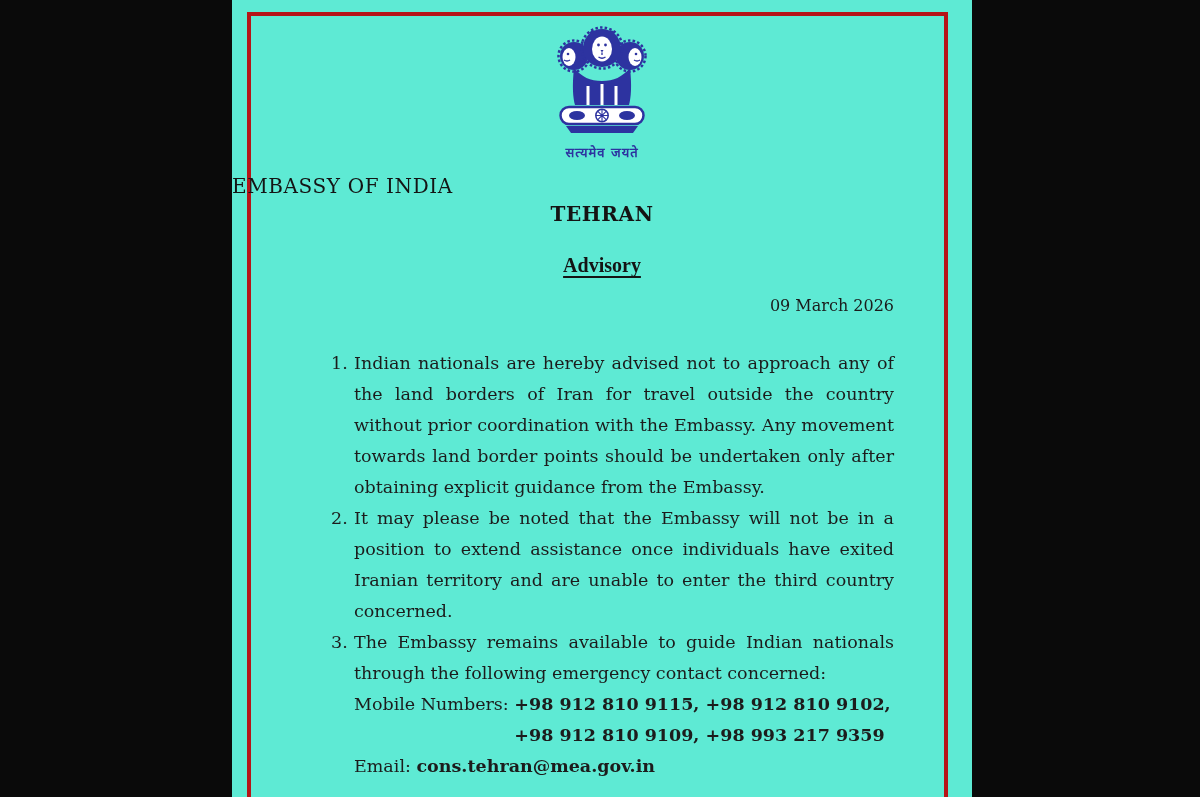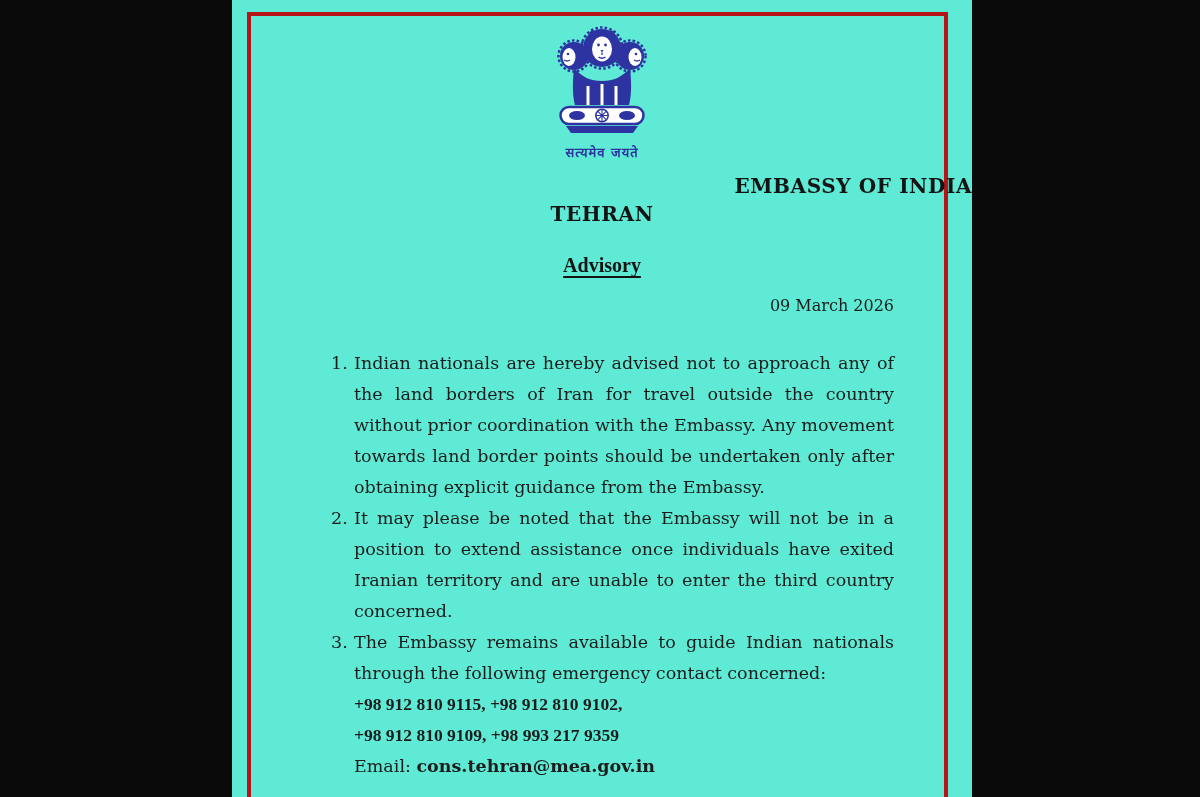--- a/index.html
+++ b/index.html
@@ -31,23 +31,23 @@
     text-align: center;
   }
   .motto {
     font-size: 13px;
     font-weight: bold;
     color: #2d33a0;
     margin-top: 1px;
     letter-spacing: 1px;
   }
   .org-title {
-    text-align: right;
+    text-align: left;
     font-size: 20px;
-    font-weight: bold;
+    font-weight: normal;
     color: #141414;
     margin-top: 13px;
     letter-spacing: 0.6px;
     line-height: 24px;
   }
   .city-title {
     text-align: center;
     font-size: 20px;
     font-weight: bold;
     color: #141414;
@@ -91,21 +91,21 @@
     text-align: justify;
   }
   .li-num {
     position: absolute;
     left: 0; top: 0;
   }
   .contact-block { text-align: left; }
   .mobile-row { display: flex; }
   .contact-label { white-space: pre; }
   .bold { font-weight: bold; }
-  .num-lines { font-weight: bold; font-family: Liberation Serif, serif; }
+  .num-lines { font-weight: bold; }
 </style>
 </head>
 <body>
 
 <div class="paper">
   <div class="red-frame"></div>
   <div class="content">
 
     <div class="emblem-wrap">
       <svg width="92" height="114" viewBox="0 0 92 114" aria-hidden="true">
@@ -166,20 +166,21 @@
       </li>
       <li>
         <span class="li-num">2.</span>
         <span>It may please be noted that the Embassy will not be in a position to extend assistance once individuals have exited Iranian territory and are unable to enter the third country concerned.</span>
       </li>
       <li>
         <span class="li-num">3.</span>
         <span>The Embassy remains available to guide Indian nationals through the following emergency contact concerned:</span>
         <div class="contact-block">
           <div class="mobile-row">
+            <span class="contact-label">Mobile Numbers: </span>
             <span class="num-lines">
               <div>+98 912 810 9115, +98 912 810 9102,</div>
               <div>+98 912 810 9109, +98 993 217 9359</div>
             </span>
           </div>
           <div>
             <span class="contact-label">Email: </span><span class="bold">cons.tehran@mea.gov.in</span>
           </div>
         </div>
       </li>

